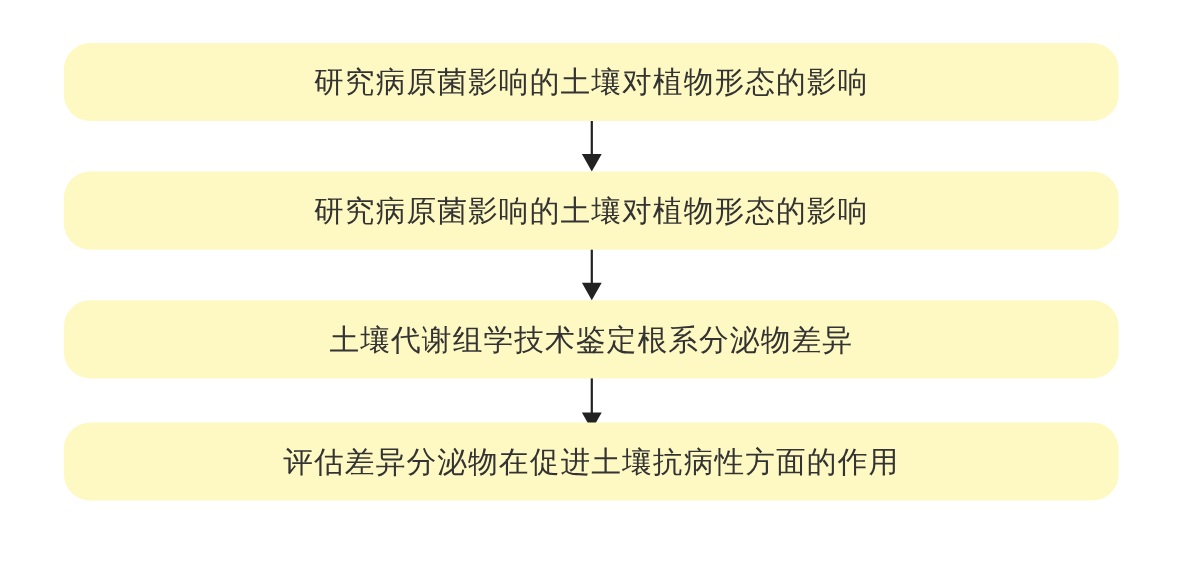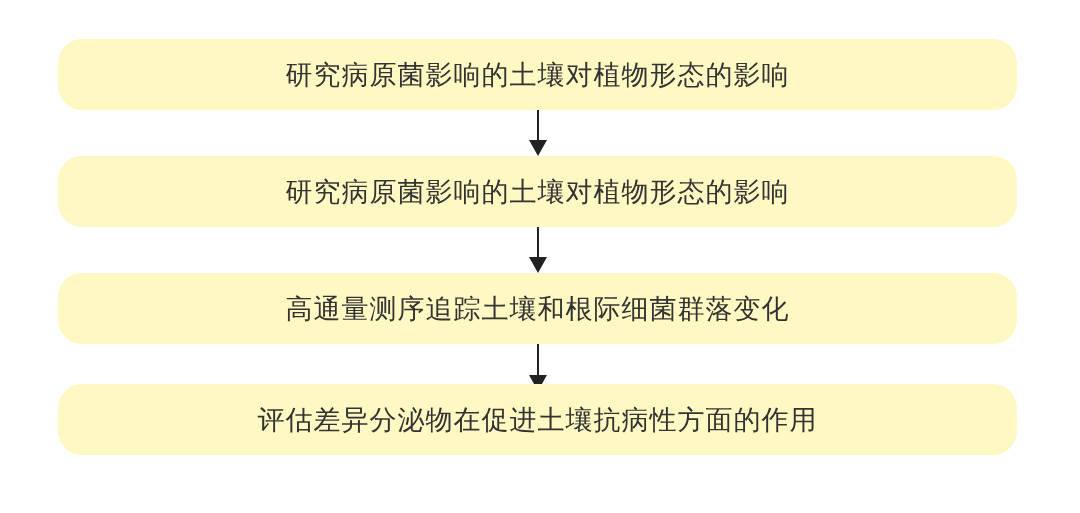--- a/index.html
+++ b/index.html
@@ -29,21 +29,21 @@
 
   <div class="step" style="top:156px">
     <span>研究病原菌影响的土壤对植物形态的影响</span>
   </div>
   <div class="arrow" style="top:227px;height:46px">
     <div class="shaft" style="height:32px"></div>
       <div class="head" style="top:30px"></div>
   </div>
 
   <div class="step" style="top:273px">
-    <span>高通量测序追踪土壤和根际细菌群落变化</span>
+    <span>土壤代谢组学技术鉴定根系分泌物差异</span>
   </div>
   <div class="arrow" style="top:344px;height:47px">
     <div class="shaft" style="height:33px"></div>
       <div class="head" style="top:31px"></div>
   </div>
 
   <div class="step" style="top:384px">
     <span>评估差异分泌物在促进土壤抗病性方面的作用</span>
   </div>
 </div>

